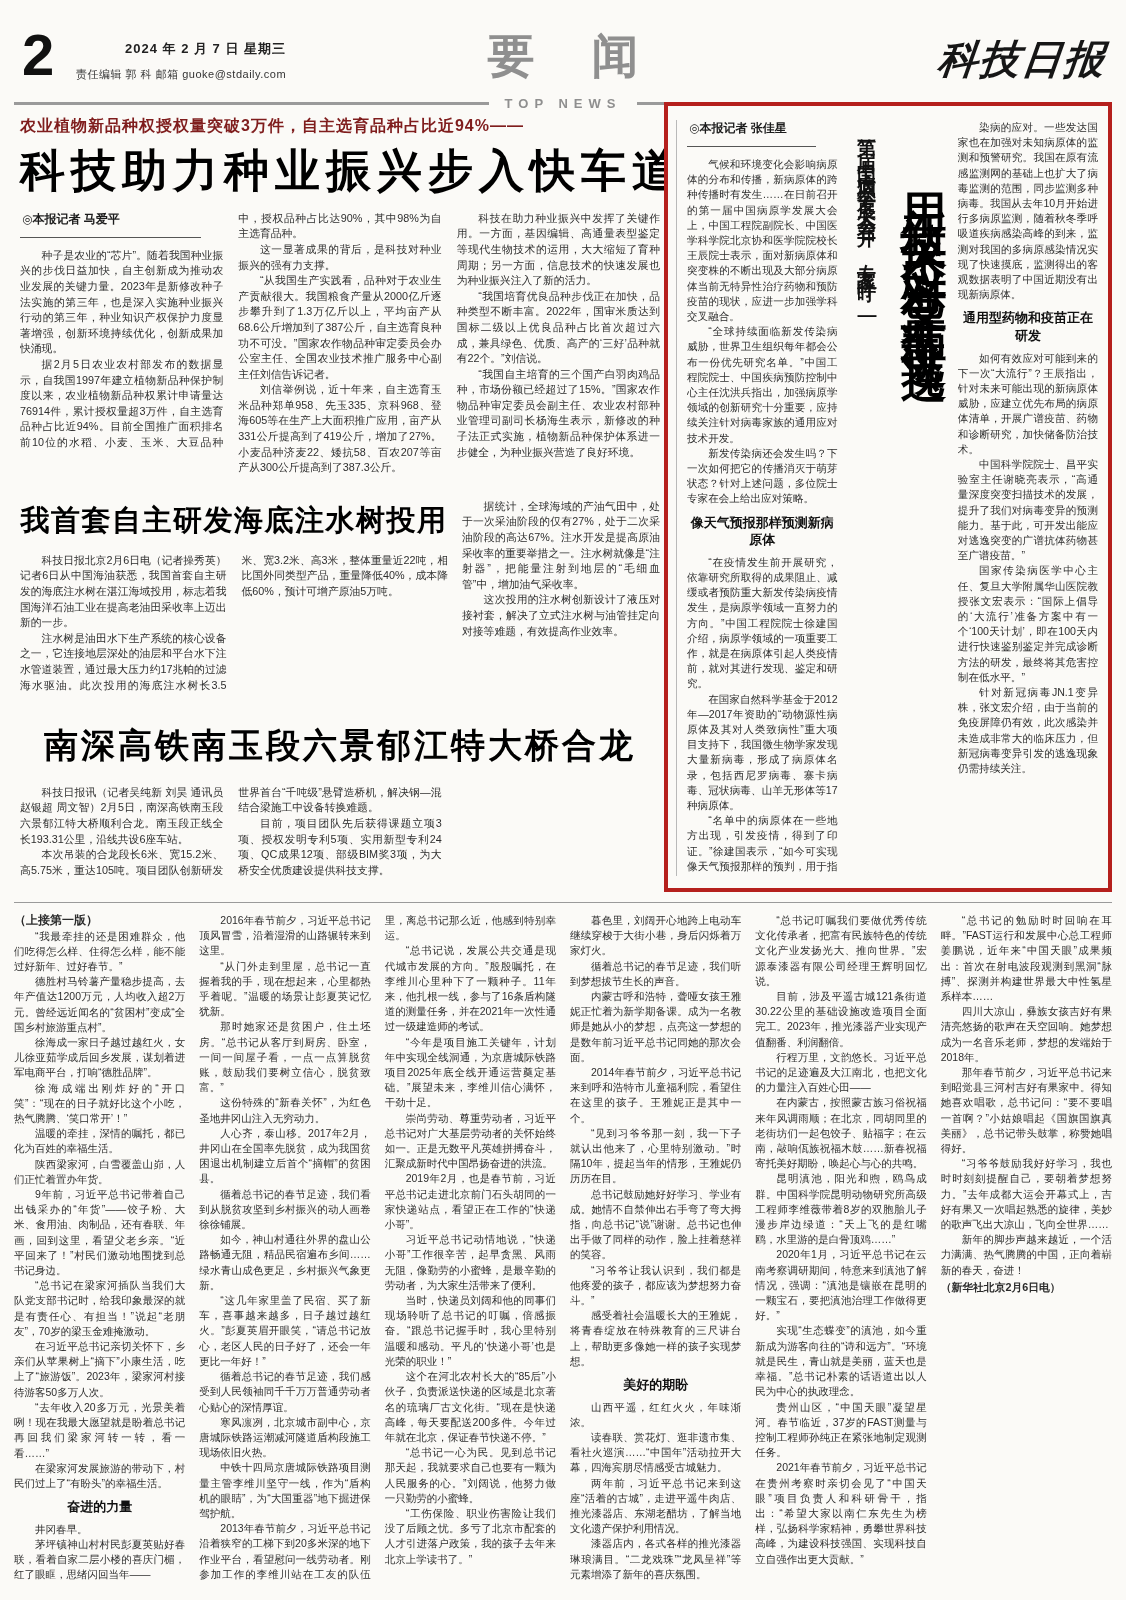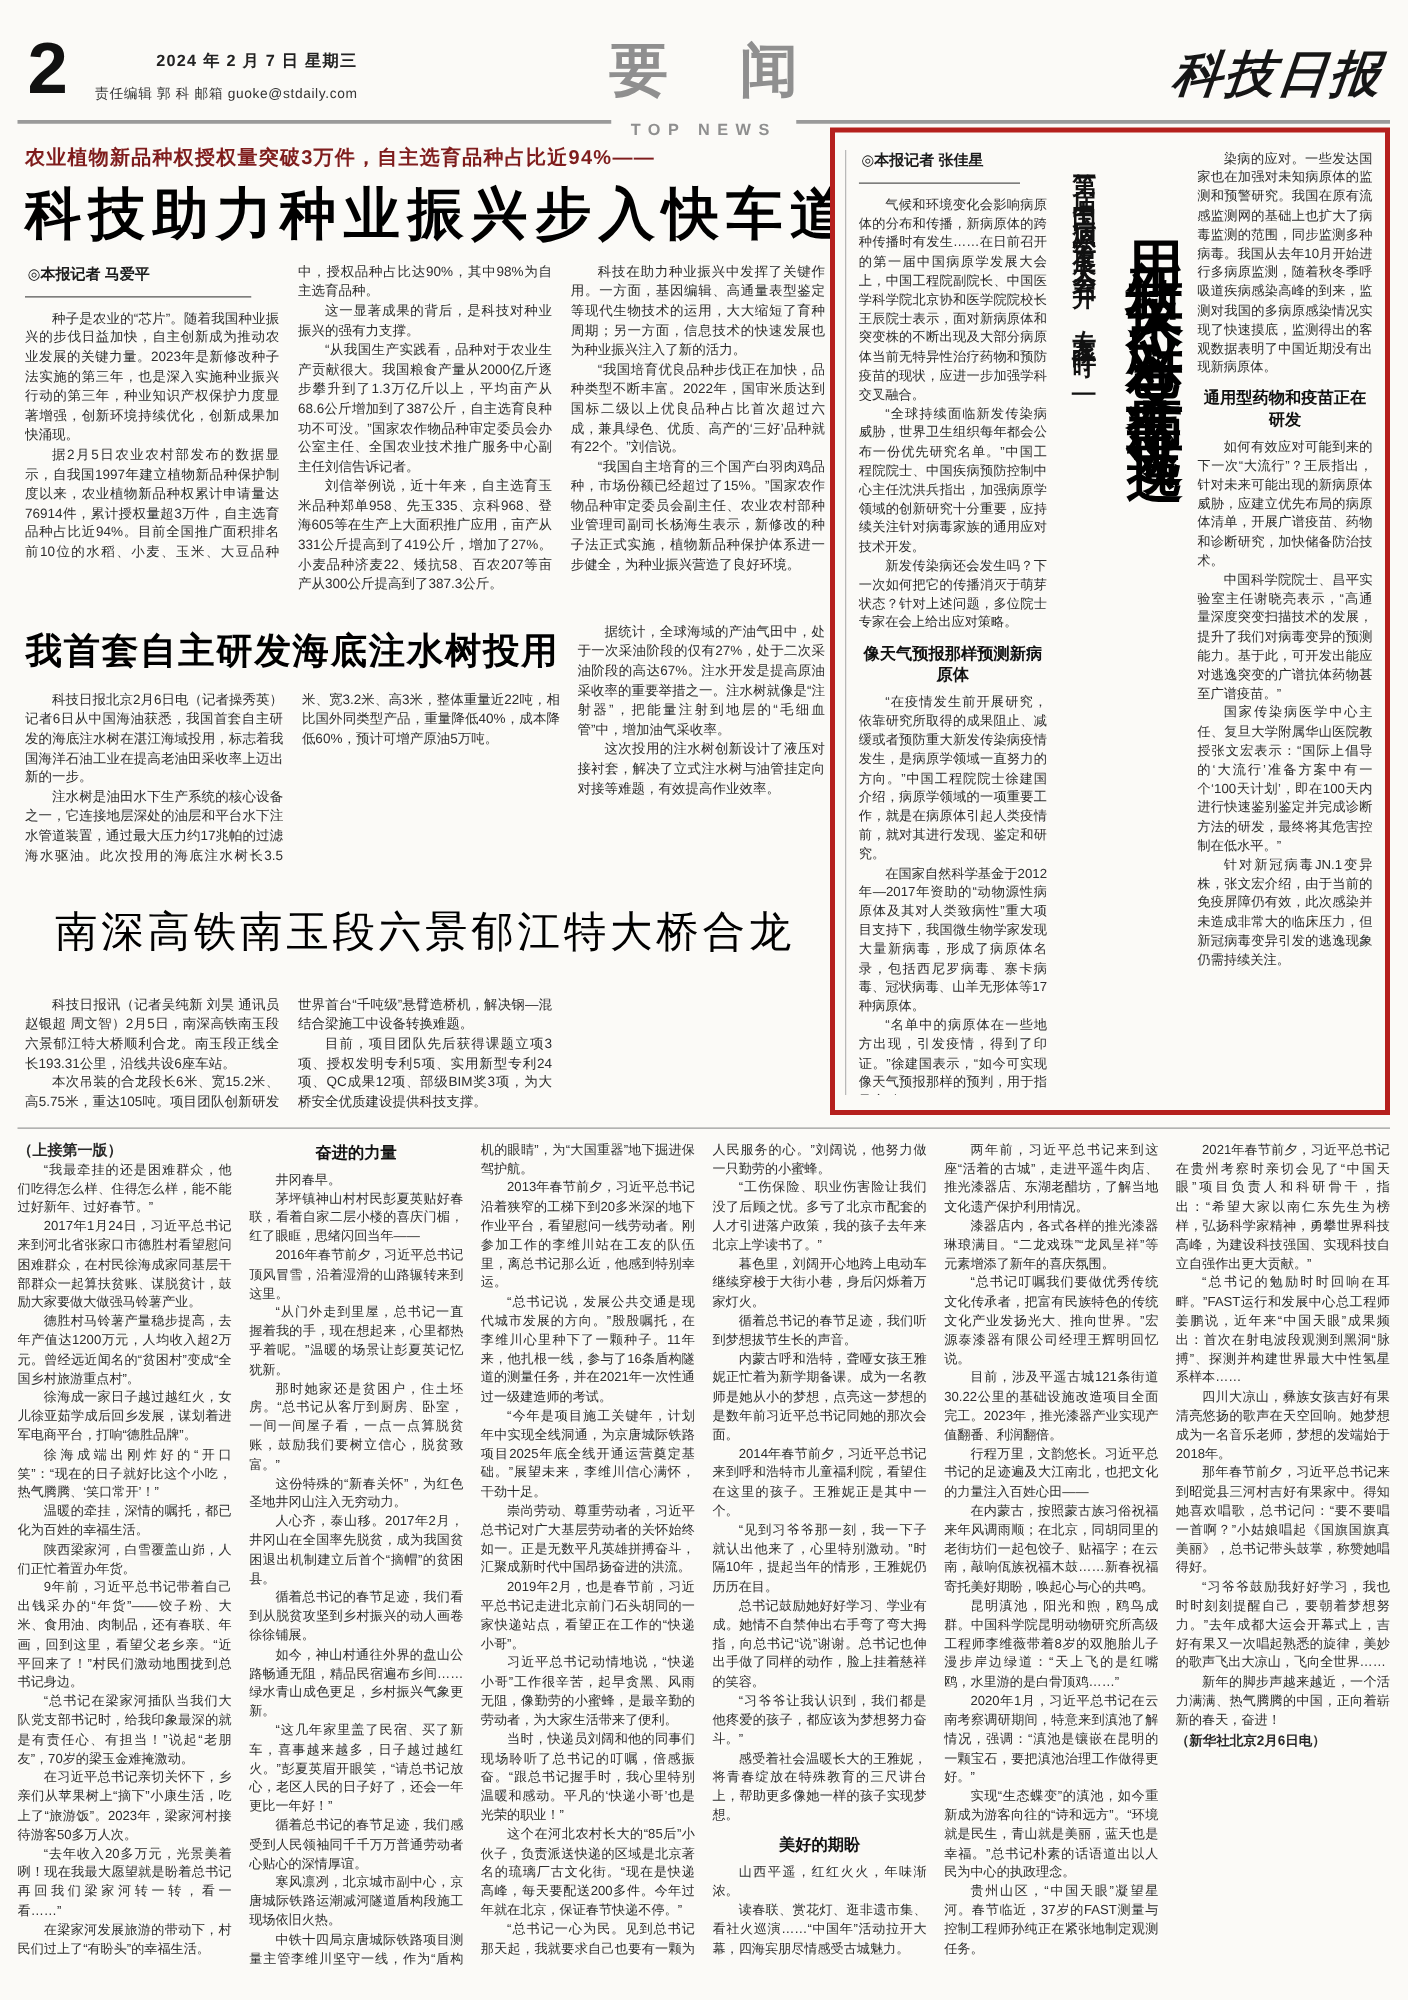--- a/index.html
+++ b/index.html
@@ -12,21 +12,21 @@
   
   .header{position:absolute;left:14px;top:30px;width:1098px;height:66px;}
   .pageno{position:absolute;left:8px;top:-4px;font-size:58px;font-weight:900;color:#111;line-height:1;}
   .dateblock{position:absolute;left:62px;top:10px;}
   .dateline{font-size:13px;font-weight:700;color:#222;letter-spacing:1px;text-align:right;}
   .editorline{font-size:11px;color:#333;margin-top:9px;letter-spacing:.5px;}
   .secttitle{position:absolute;left:0;right:0;top:0;text-align:center;
     font-size:47px;font-weight:900;color:#8f8f8f;letter-spacing:22px;text-indent:22px;line-height:1.1;}
   .masthead{position:absolute;right:6px;top:2px;font-family:"Liberation Serif","DejaVu Serif",serif;
     font-style:italic;font-weight:900;font-size:40px;color:#161616;transform:skewX(-6deg);letter-spacing:2px;}
-  .header-rule{position:absolute;left:14px;top:96px;width:1098px;display:flex;align-items:flex-start;gap:16px;}
+  .header-rule{position:absolute;left:14px;top:96px;width:1098px;display:flex;align-items:center;gap:16px;}
   .header-rule .bar{flex:1;height:3px;background:#9a9a9a;}
   .topnews{font-size:13px;font-weight:800;color:#8f8f8f;letter-spacing:6px;white-space:nowrap;}
   
   .para{margin:0;text-indent:2em;text-align:justify;font-size:10.8px;line-height:15.6px;color:#2e2e2e;}
   .col-head{margin:7px 0 6px;text-indent:0;text-align:center;font-weight:800;font-size:13px;color:#111;line-height:1.35;}
   .credit{margin:2px 0 0;text-indent:0;font-weight:800;font-size:10.8px;line-height:15.6px;}
   .lead{margin:0;text-indent:0;font-weight:800;text-align:justify;font-size:12px;line-height:15.6px;}
   .byline{font-size:12px;font-weight:700;color:#1c1c1c;border-bottom:1px solid #555;
     padding:0 0 9px 2px;margin:0 22px 10px 0;text-indent:0;}
   
@@ -34,21 +34,21 @@
   .kicker{font-size:16px;font-weight:700;color:#7f1d1d;letter-spacing:1px;margin:2px 0 8px;}
   .h1{font-size:45px;font-weight:900;color:#000;letter-spacing:6px;line-height:1.15;white-space:nowrap;text-align:right;}
   .art1-body{margin-top:14px;height:268px;overflow:hidden;
     column-count:3;column-gap:15px;column-fill:auto;}
   .art2{margin-top:18px;display:flex;gap:14px;}
   .art2-left{width:428px;}
   .h2{font-size:29px;font-weight:900;color:#000;letter-spacing:1.5px;text-align:center;white-space:nowrap;margin:4px 0 12px;}
   .art2-body{height:150px;overflow:hidden;column-count:2;column-gap:15px;column-fill:auto;}
   .art2-right{width:198px;height:212px;overflow:hidden;padding-top:2px;}
   .art3{margin-top:12px;}
-  .h3{font-size:34px;font-weight:400;color:#000;letter-spacing:3px;text-align:center;white-space:nowrap;margin:2px 0 28px;}
+  .h3{font-size:34px;font-weight:700;color:#000;letter-spacing:3px;text-align:center;white-space:nowrap;margin:2px 0 16px;}
   .art3-body{height:100px;overflow:hidden;column-count:3;column-gap:15px;column-fill:auto;}
   
   .redbox{position:absolute;left:664px;top:102px;width:448px;height:790px;
     border:4px solid #b5201d;background:#fbfaf7;box-sizing:border-box;
     display:flex;gap:10px;padding:14px 10px 12px 8px;}
   .rb-rule{width:1px;background:#b9b9b9;}
   .rb-col1{width:157px;overflow:hidden;}
   .rb-col1 .para,.rb-col2 .para{font-size:10.6px;line-height:15.2px;}
   .rb-kicker{width:30px;writing-mode:vertical-rl;text-orientation:upright;
     font-size:19px;font-weight:800;color:#111;letter-spacing:7px;line-height:1;padding-top:4px;}
@@ -129,21 +129,20 @@
       <p class="para">如何有效应对可能到来的下一次“大流行”？王辰指出，针对未来可能出现的新病原体威胁，应建立优先布局的病原体清单，开展广谱疫苗、药物和诊断研究，加快储备防治技术。</p>
       <p class="para">中国科学院院士、昌平实验室主任谢晓亮表示，“高通量深度突变扫描技术的发展，提升了我们对病毒变异的预测能力。基于此，可开发出能应对逃逸突变的广谱抗体药物甚至广谱疫苗。”</p>
       <p class="para">国家传染病医学中心主任、复旦大学附属华山医院教授张文宏表示：“国际上倡导的‘大流行’准备方案中有一个‘100天计划’，即在100天内进行快速鉴别鉴定并完成诊断方法的研发，最终将其危害控制在低水平。”</p>
       <p class="para">针对新冠病毒JN.1变异株，张文宏介绍，由于当前的免疫屏障仍有效，此次感染并未造成非常大的临床压力，但新冠病毒变异引发的逃逸现象仍需持续关注。</p>
     </div>
 </div>
 
 <div class="bottom">
     <p class="lead">（上接第一版）</p>
     <p class="para">“我最牵挂的还是困难群众，他们吃得怎么样、住得怎么样，能不能过好新年、过好春节。”</p>
-    <p class="para">2017年1月24日，习近平总书记来到河北省张家口市德胜村看望慰问困难群众，在村民徐海成家同基层干部群众一起算扶贫账、谋脱贫计，鼓励大家要做大做强马铃薯产业。</p>
     <p class="para">德胜村马铃薯产量稳步提高，去年产值达1200万元，人均收入超2万元。曾经远近闻名的“贫困村”变成“全国乡村旅游重点村”。</p>
     <p class="para">徐海成一家日子越过越红火，女儿徐亚茹学成后回乡发展，谋划着进军电商平台，打响“德胜品牌”。</p>
     <p class="para">徐海成端出刚炸好的“开口笑”：“现在的日子就好比这个小吃，热气腾腾、‘笑口常开’！”</p>
     <p class="para">温暖的牵挂，深情的嘱托，都已化为百姓的幸福生活。</p>
     <p class="para">陕西梁家河，白雪覆盖山峁，人们正忙着置办年货。</p>
     <p class="para">9年前，习近平总书记带着自己出钱采办的“年货”——饺子粉、大米、食用油、肉制品，还有春联、年画，回到这里，看望父老乡亲。“近平回来了！”村民们激动地围拢到总书记身边。</p>
     <p class="para">“总书记在梁家河插队当我们大队党支部书记时，给我印象最深的就是有责任心、有担当！”说起“老朋友”，70岁的梁玉金难掩激动。</p>
     <p class="para">在习近平总书记亲切关怀下，乡亲们从苹果树上“摘下”小康生活，吃上了“旅游饭”。2023年，梁家河村接待游客50多万人次。</p>
     <p class="para">“去年收入20多万元，光景美着咧！现在我最大愿望就是盼着总书记再回我们梁家河转一转，看一看……”</p>
     <p class="para">在梁家河发展旅游的带动下，村民们过上了“有盼头”的幸福生活。</p>

